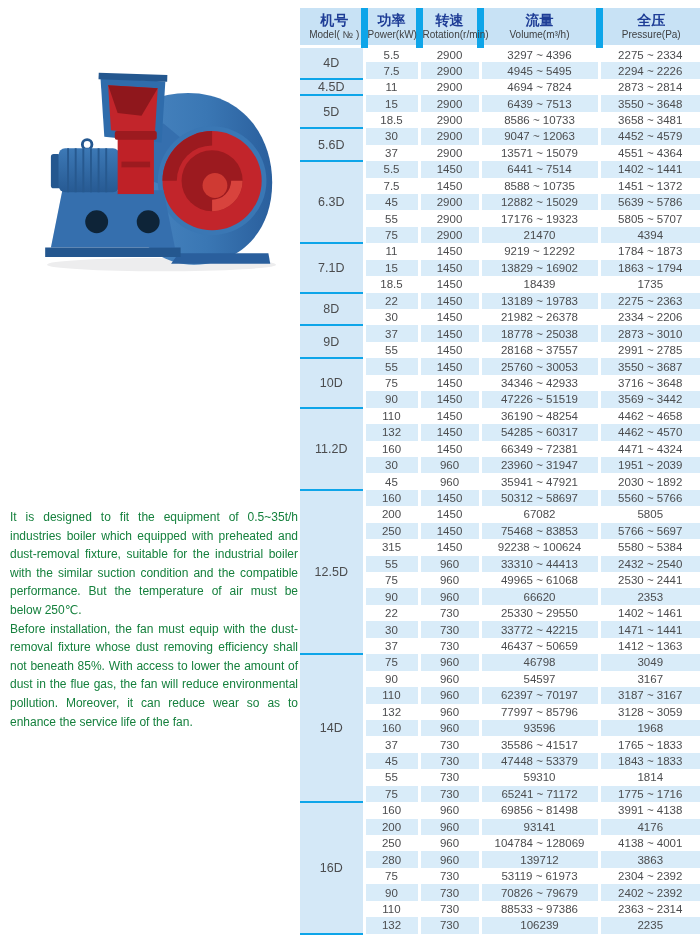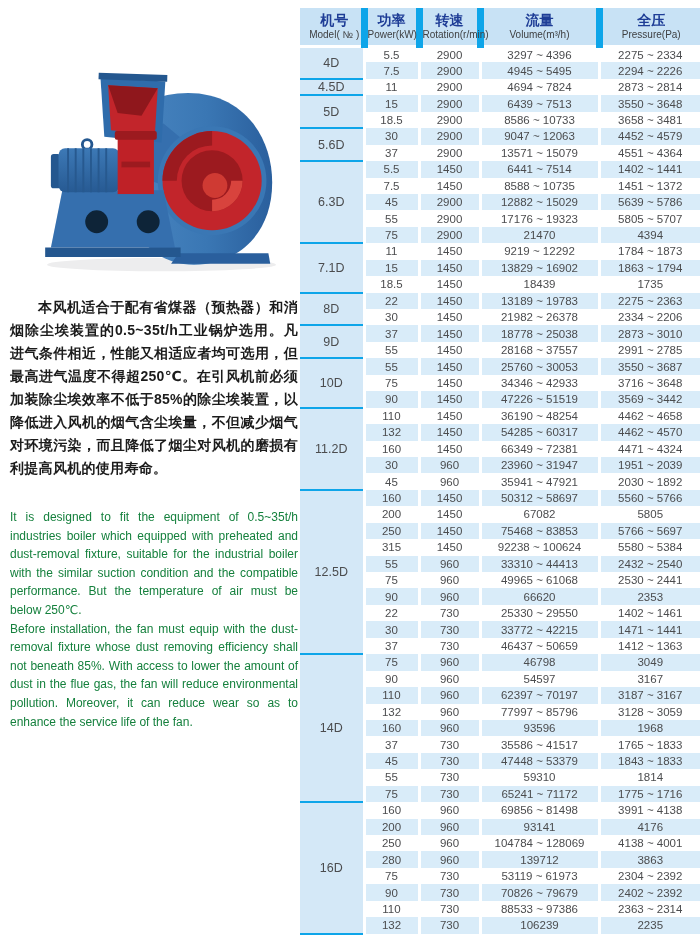--- a/index.html
+++ b/index.html
@@ -102,21 +102,20 @@
         <rect x="34" y="130" width="10" height="36" rx="3" fill="#24578f"></rect>
         <rect x="42" y="124" width="64" height="46" rx="7" fill="url(#motorG)"></rect>
         <path d="M52,124 v46 M60,124 v46 M68,124 v46 M76,124 v46 M84,124 v46 M92,124 v46" stroke="#27598f" stroke-width="2"></path>
 
         <rect x="104" y="110" width="38" height="62" fill="#bf2127"></rect>
         <rect x="101" y="106" width="44" height="9" rx="2" fill="#9c1a1f"></rect>
         <rect x="108" y="138" width="30" height="6" fill="#9c1a1f"></rect>
       </svg>
     </div>
 
-    <p class="cn-text">本风机适合于配有省煤器（预热器）和消烟除尘埃装置的0.5~35t/h工业锅炉选用。凡进气条件相近，性能又相适应者均可选用，但最高进气温度不得超250℃。在引风机前必须加装除尘埃效率不低于85%的除尘埃装置，以降低进入风机的烟气含尘埃量，不但减少烟气对环境污染，而且降低了烟尘对风机的磨损有利提高风机的使用寿命。</p>
 
     <div class="en-text-block">
       <p>It is designed to fit the equipment of 0.5~35t/h industries boiler which equipped with preheated and dust-removal fixture, suitable for the industrial boiler with the similar suction condition and the compatible performance. But the temperature of air must be below 250℃.</p>
       <p>Before installation, the fan must equip with the dust-removal fixture whose dust removing efficiency shall not beneath 85%. With access to lower the amount of dust in the flue gas, the fan will reduce environmental pollution. Moreover, it can reduce wear so as to enhance the service life of the fan.</p>
     </div>
   </aside>
 
   <main class="table-area">
     <table class="spec">
       <colgroup>

